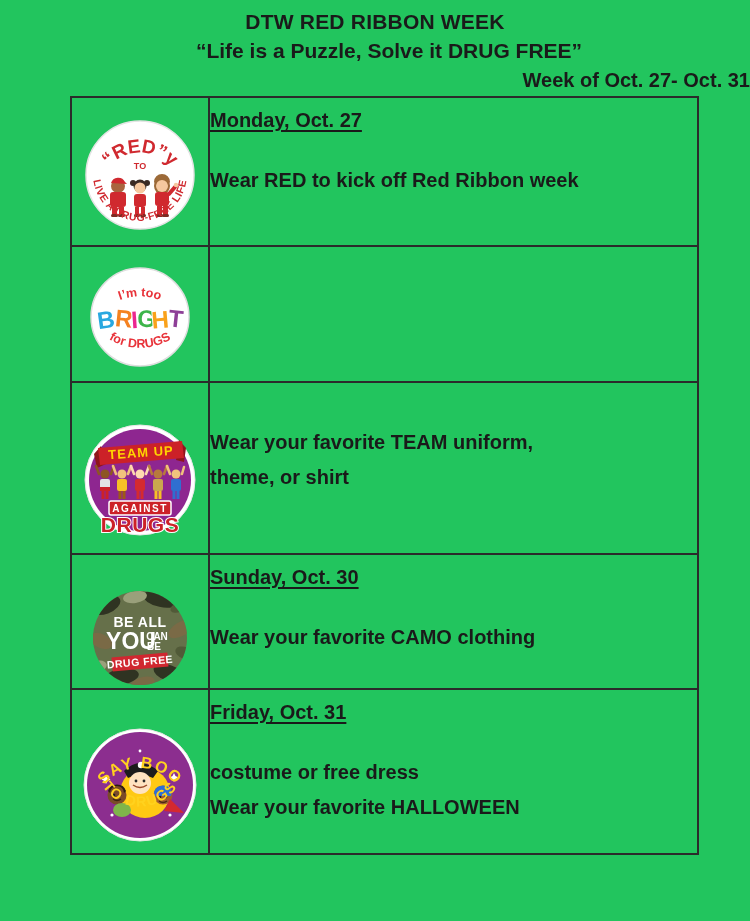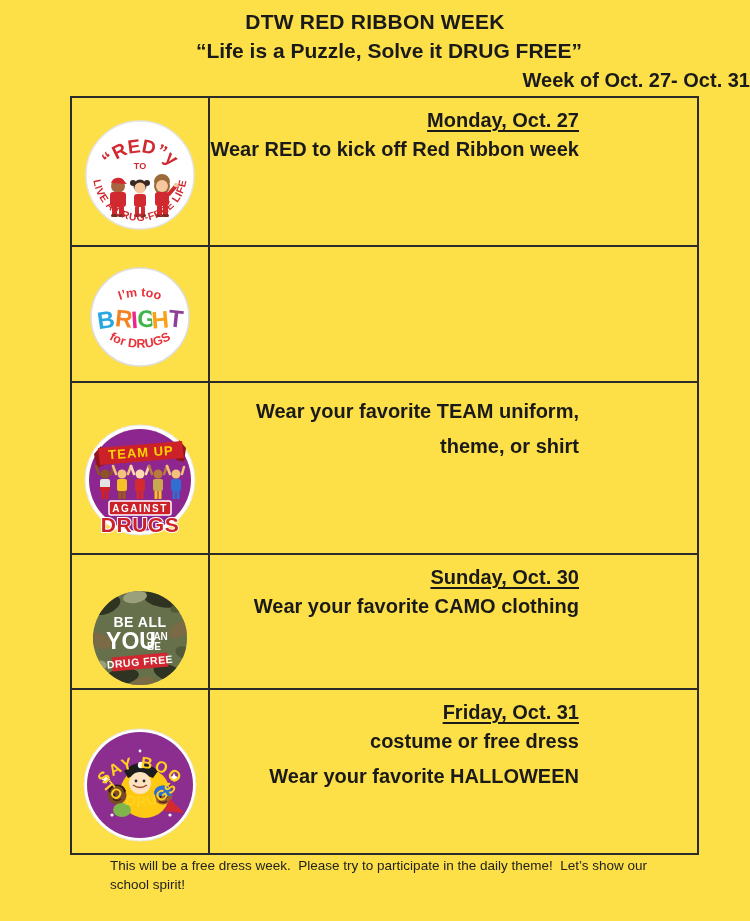--- a/index.html
+++ b/index.html
@@ -1,36 +1,36 @@
 <!DOCTYPE html>
 <html><head>
 <meta charset="utf-8">
 <style>
   * { margin:0; padding:0; box-sizing:border-box; }
   html,body { background:#ffffff; }
   .page {
-    position:relative; width:750px; height:921px; background:#fde047;
+    position:relative; width:750px; height:921px; background:#22c55e;
     font-family:"Liberation Sans", sans-serif; color:#1a1a1a; overflow:hidden;
   }
   .header { position:absolute; top:7px; left:0; width:100%; text-align:center; font-weight:bold; }
   .title    { font-size:21px; line-height:29px; letter-spacing:.2px; }
   .subtitle { font-size:21px; line-height:30px;padding-left:28px; }
   .week     { font-size:20px; line-height:28px;text-align:right; }
   .rrtable {
     position:absolute; left:70px; top:96px; width:629px;
     border:2px solid #2b2b2b; display:grid;
     grid-template-rows:149px 136px 172px 135px 163px;
   }
   .row { display:grid; grid-template-columns:138px 1fr; border-bottom:2px solid #2b2b2b; }
   .row:last-child { border-bottom:none; }
   .cell-img { border-right:2px solid #2b2b2b; display:flex; align-items:center; justify-content:center; }
-  .cell-text { text-align:right; padding-top:11px; padding-right:118px; }
+  .cell-text { text-align:left; padding-top:11px; padding-right:118px; }
   .day  { display:inline-block; font-size:20px; font-weight:bold;
           text-decoration:underline; text-decoration-thickness:2px; text-underline-offset:3px; }
-  .desc { font-size:20px; font-weight:bold; line-height:35px; }
+  .desc { font-size:20px; font-weight:bold; margin-top:31px; line-height:35px; }
   .footer { position:absolute; left:110px; top:857px; width:552px;
             font-size:13.5px; line-height:1.38; white-space:pre-wrap; color:#222; }
   .shift1 { transform:translateY(3px); }
   .shift3 { transform:translateY(12px); }
   .shift4 { transform:translateY(16px); }
   .shift5 { transform:translateY(13px); }
   svg text { font-family:"Liberation Sans", sans-serif; }
 </style>
 </head>
 <body>
@@ -288,15 +288,14 @@
         <span class="day">Friday, Oct. 31</span>
         <div class="desc">
           <div>costume or free dress</div>
           <div>Wear your favorite HALLOWEEN</div>
         </div>
       </div>
     </div>
 
   </div>
 
-  <div class="footer">This will be a free dress week.  Please try to participate in the daily theme!  Let’s show our school spirit!</div>
 
 </div>
 
 </body></html>

